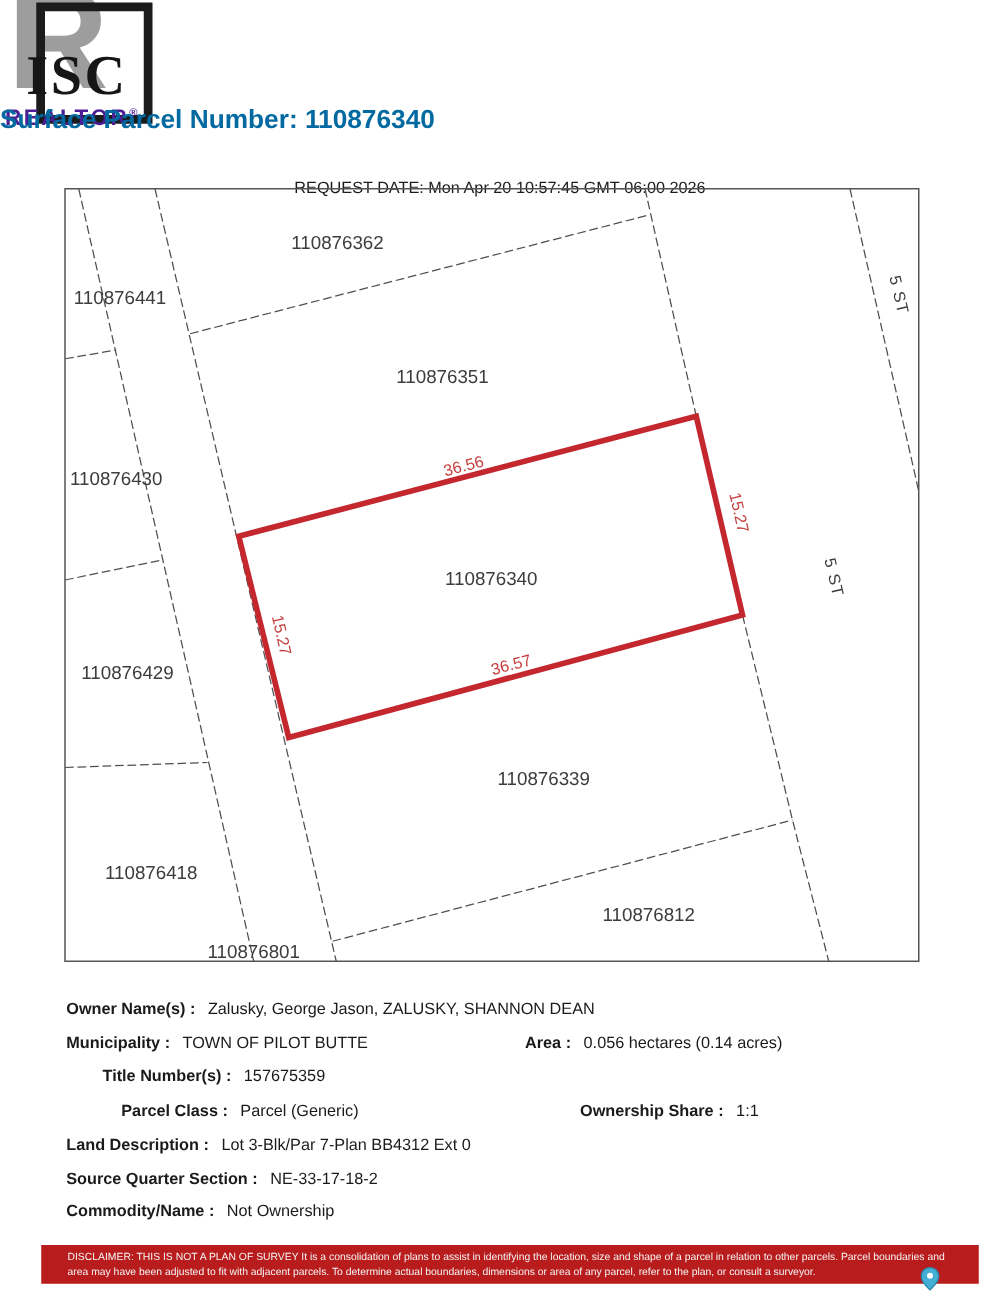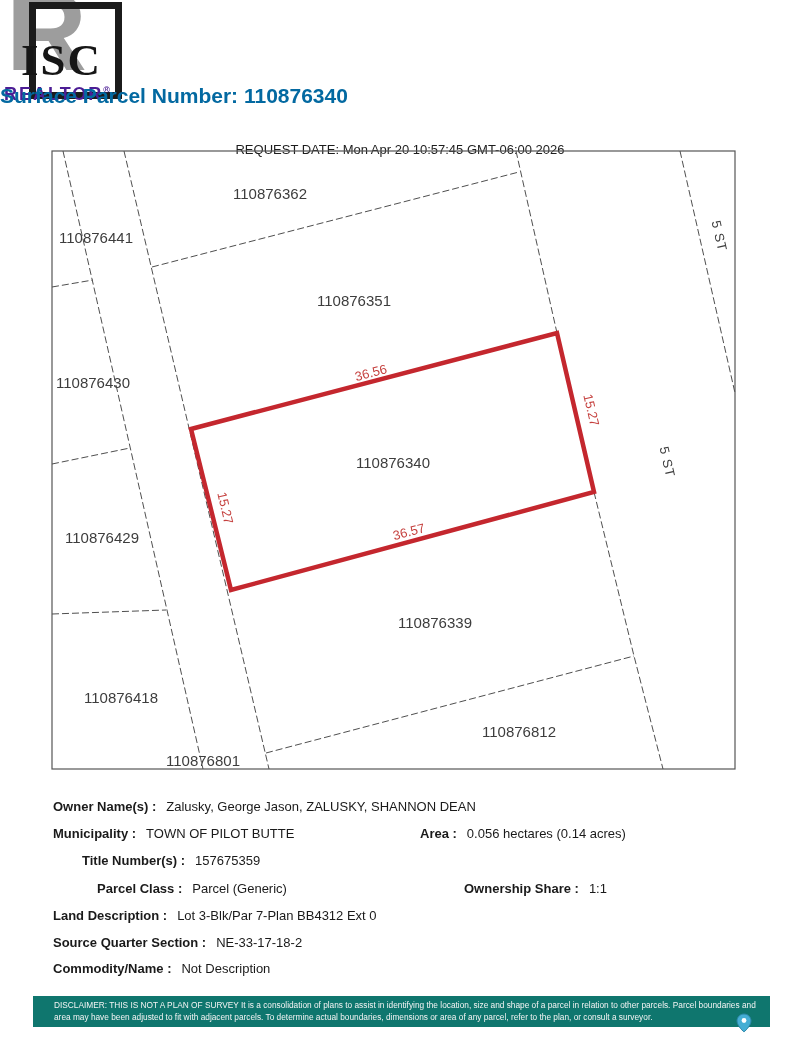--- a/index.html
+++ b/index.html
@@ -36,22 +36,22 @@
 
   
   .details{position:absolute;left:53px;top:799px;width:714px;font-size:13px;color:#1a1a1a;}
   .drow{position:absolute;left:0;white-space:nowrap;}
   .lbl{font-weight:bold;}
   .val{margin-left:10px;}
   .pair-right{position:absolute;left:367px;top:0;white-space:nowrap;}
 
   
   .disclaimer{position:absolute;left:33px;top:996px;width:737px;height:27px;
-        background:#0f766e;color:#f4f4f4;font-size:8.3px;line-height:11.5px;
-        padding:4px 0 0 0;overflow:hidden;}
+        background:#b91c1c;color:#f4f4f4;font-size:8.3px;line-height:11.5px;
+        padding:4px 13px 0 0;overflow:hidden;}
   .disclaimer span{display:block;white-space:nowrap;padding-left:21px;}
 
   .map-pin{position:absolute;left:736px;top:1013px;width:16px;height:20px;cursor:pointer;}
 </style>
 </head>
 <body>
 
 <div class="page">
 
   <div class="logo">
@@ -129,21 +129,21 @@
         <span class="lbl">Ownership Share :</span><span class="val">1:1</span>
       </span>
     </div>
     <div class="drow" style="top:109px;">
       <span class="lbl">Land Description :</span><span class="val">Lot 3-Blk/Par 7-Plan BB4312 Ext 0</span>
     </div>
     <div class="drow" style="top:136px;">
       <span class="lbl">Source Quarter Section :</span><span class="val">NE-33-17-18-2</span>
     </div>
     <div class="drow" style="top:162px;">
-      <span class="lbl">Commodity/Name :</span><span class="val">Not Description</span>
+      <span class="lbl">Commodity/Name :</span><span class="val">Not Ownership</span>
     </div>
   </div>
 
   <div class="disclaimer">
     <span>DISCLAIMER: THIS IS NOT A PLAN OF SURVEY It is a consolidation of plans to assist in identifying the location, size and shape of a parcel in relation to other parcels.  Parcel boundaries and</span>
     <span>area may have been adjusted to fit with adjacent parcels. To determine actual boundaries, dimensions or area of any parcel, refer to the plan, or consult a surveyor.</span>
   </div>
 
   <svg class="map-pin" viewBox="0 0 16 20">
     <path d="M8 1 C4.1 1 1 4.1 1 8 c0 5 7 11 7 11 s7-6 7-11 C15 4.1 11.9 1 8 1 z" fill="#45aed4" stroke="#2b85a6" stroke-width="1"></path>

